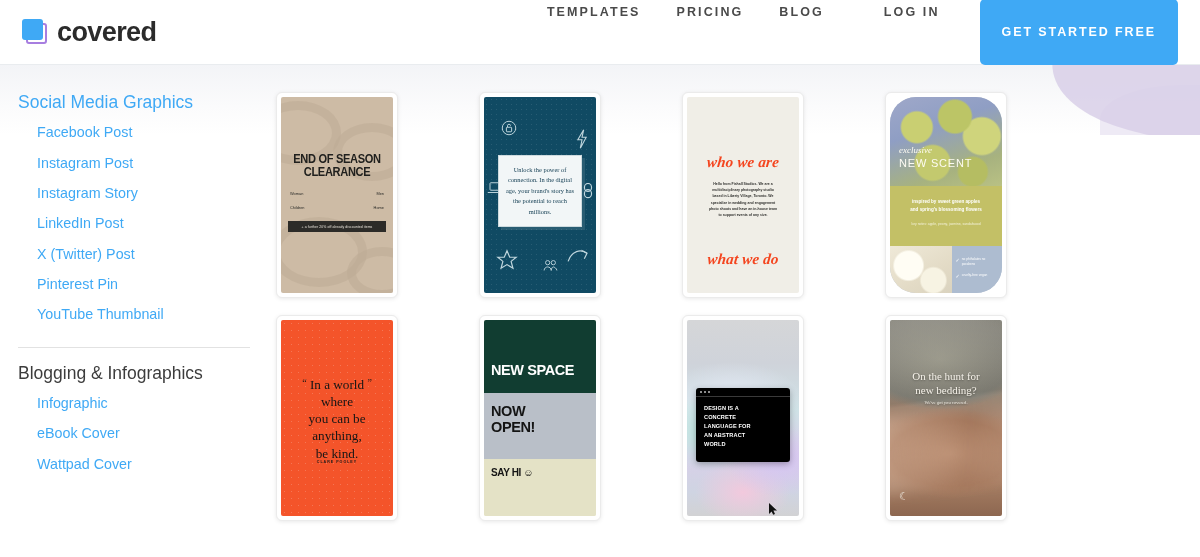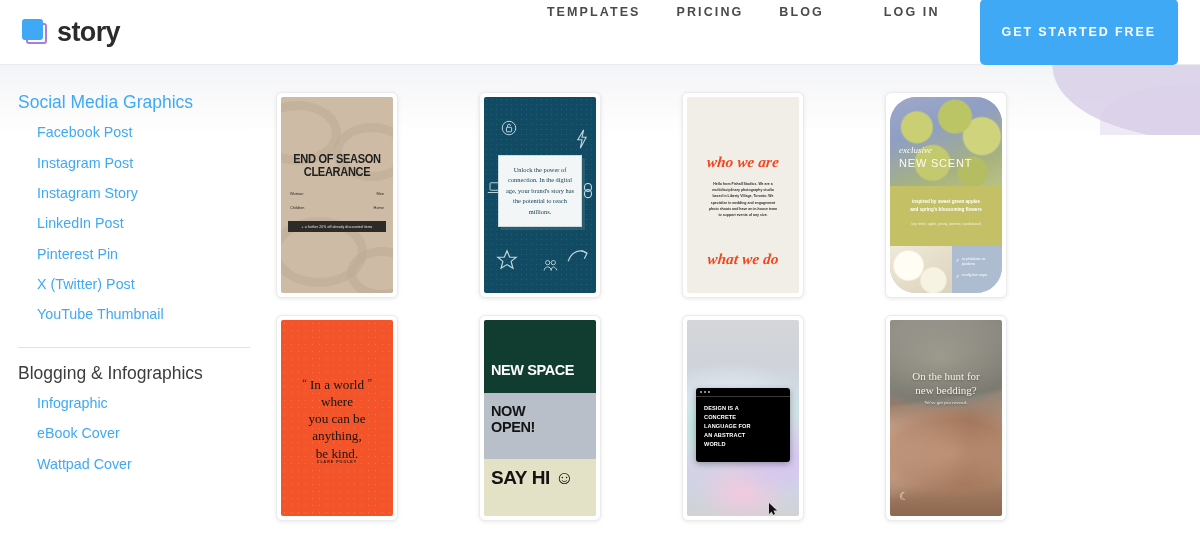--- a/index.html
+++ b/index.html
@@ -288,21 +288,21 @@
     position: absolute; left: 7px; top: 42px;
     color: #ffffff; font-size: 14.5px; font-weight: bold; letter-spacing: -.4px;
   }
   .c6 .t2 {
     position: absolute; left: 7px; top: 83px;
     color: #141414; font-size: 14.5px; font-weight: bold; line-height: 1.12;
     letter-spacing: -.4px;
   }
   .c6 .t3 {
     position: absolute; left: 7px; top: 147px;
-    color: #141414; font-size: 19px; font-weight: bold; letter-spacing: -.4px;
+    color: #141414; font-size: 10px; font-weight: bold; letter-spacing: -.4px;
   }
 
   
   .c7 {
     background:
       radial-gradient(ellipse 90px 60px at 18% 58%, #bfe8e0 0%, transparent 62%),
       radial-gradient(ellipse 80px 55px at 82% 72%, #d6c5f2 0%, transparent 65%),
       radial-gradient(ellipse 70px 48px at 50% 88%, #f2c9dd 0%, transparent 68%),
       radial-gradient(ellipse 100px 52px at 40% 40%, #e4e9f5 0%, transparent 70%),
       linear-gradient(180deg, #d5d6d8 0%, #cfd3da 22%, #cfe2e6 46%, #d9cfe9 68%, #cfd4e2 88%, #d2d2d4 100%);
@@ -364,21 +364,21 @@
 <body>
 
 <div class="page">
 
   <div class="header">
     <div class="logo-wrap">
       <span class="logo-mark">
         <span class="sq-back"></span>
           <span class="sq-front"></span>
       </span>
-      <span class="logo-text">story</span>
+      <span class="logo-text">covered</span>
     </div>
     <nav class="nav">
       <a class="nav-link templates">TEMPLATES</a>
       <a class="nav-link pricing">PRICING</a>
       <a class="nav-link blog">BLOG</a>
       <a class="nav-link login">LOG IN</a>
       <button class="cta-btn">GET STARTED FREE</button>
     </nav>
   </div>
 
@@ -389,22 +389,22 @@
 
   <div class="content">
 
     <aside class="sidebar">
       <div class="side-group">
         <div class="side-head">Social Media Graphics</div>
         <a class="side-link">Facebook Post</a>
         <a class="side-link">Instagram Post</a>
         <a class="side-link">Instagram Story</a>
         <a class="side-link">LinkedIn Post</a>
+        <a class="side-link">X (Twitter) Post</a>
         <a class="side-link">Pinterest Pin</a>
-        <a class="side-link">X (Twitter) Post</a>
         <a class="side-link">YouTube Thumbnail</a>
       </div>
 
       <div class="side-sep"></div>
 
       <div class="side-group">
         <div class="side-head dark">Blogging &amp; Infographics</div>
         <a class="side-link">Infographic</a>
         <a class="side-link">eBook Cover</a>
         <a class="side-link">Wattpad Cover</a>

